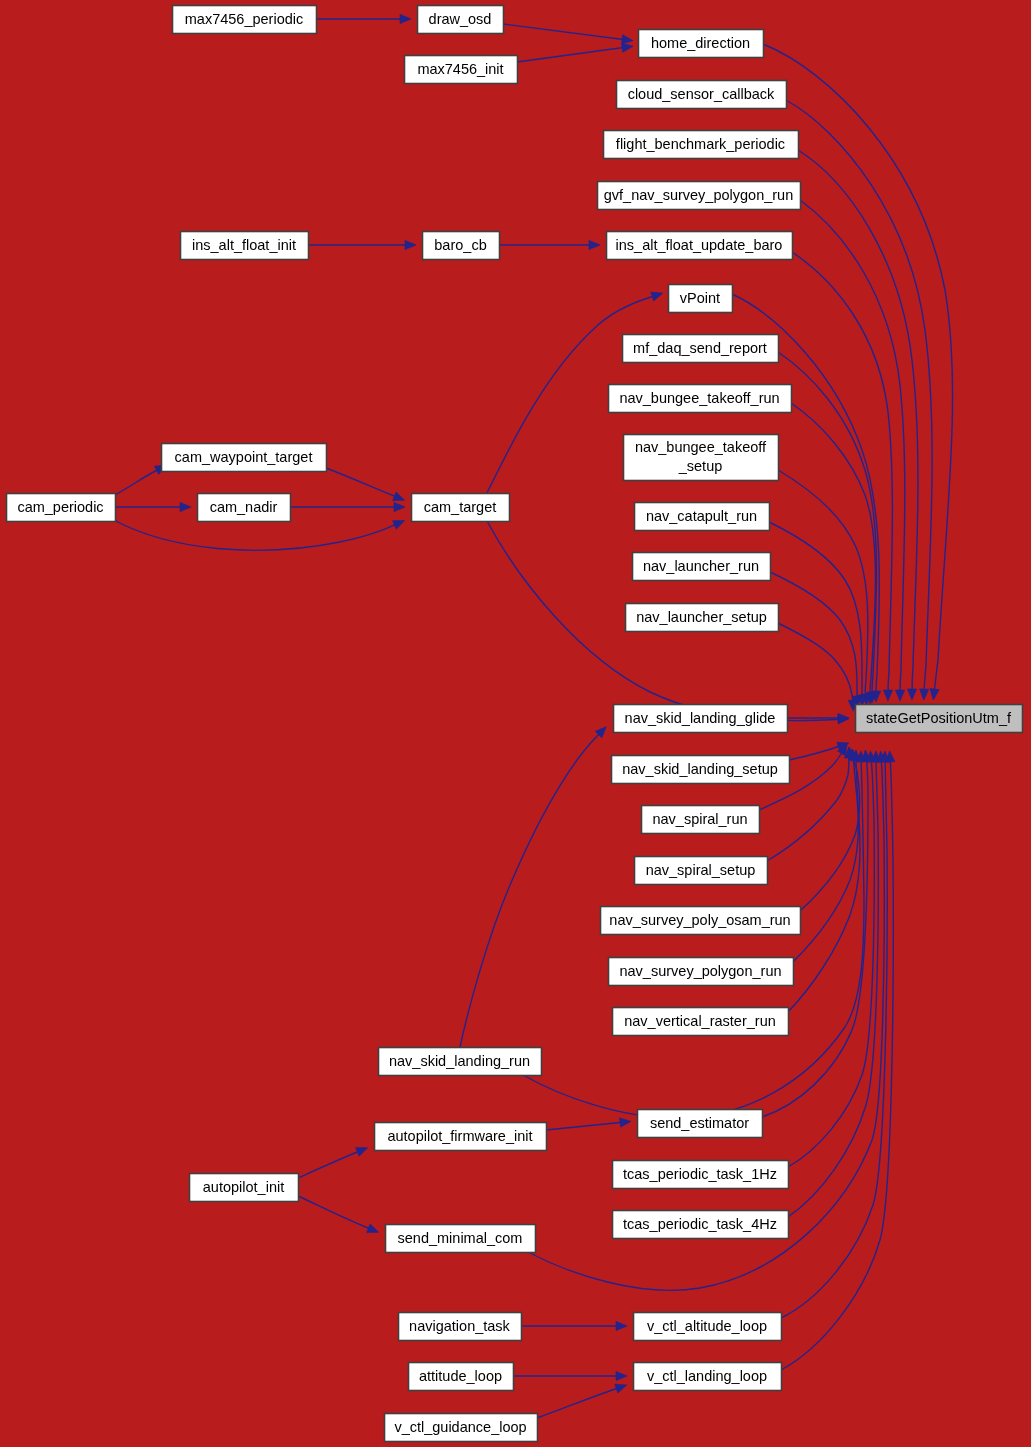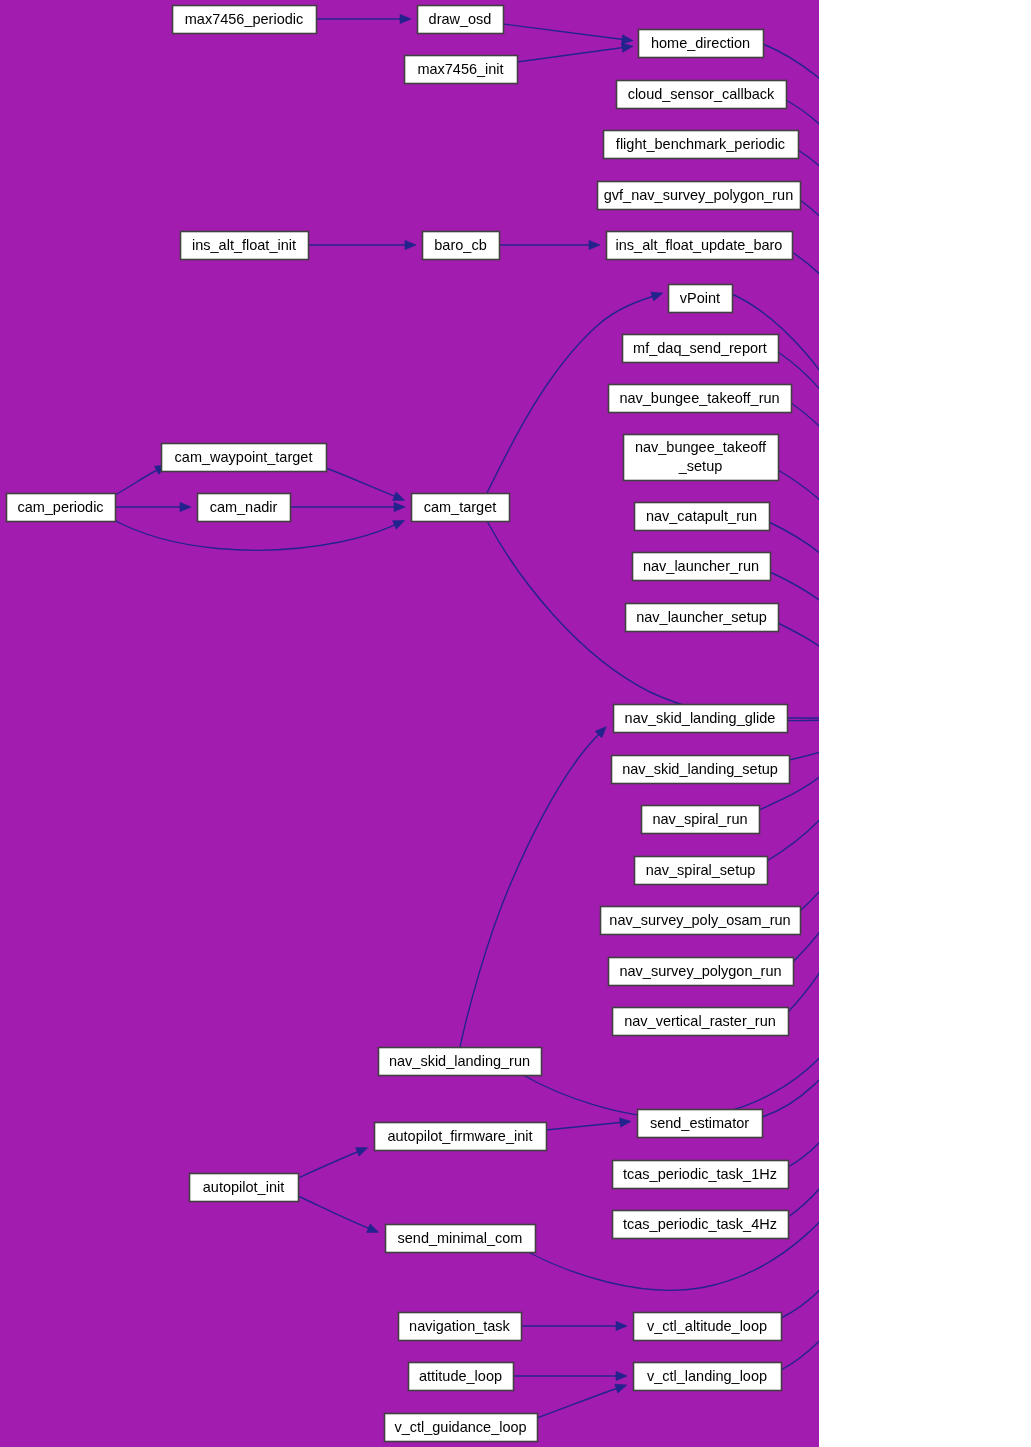--- a/index.html
+++ b/index.html
@@ -5,23 +5,23 @@
   html, body {
     margin: 0;
     padding: 0;
     background: #ffffff;
   }
   body {
     font-family: "Liberation Sans", sans-serif;
   }
   #graph-root {
     position: relative;
-    width: 819px;
+    width: 1031px;
     height: 1447px;
-    background: #a21caf;
+    background: #b91c1c;
     overflow: hidden;
   }
   #graph-svg {
     position: absolute;
     left: 0;
     top: 0;
     width: 1031px;
     height: 1447px;
   }
   .edge-path {

